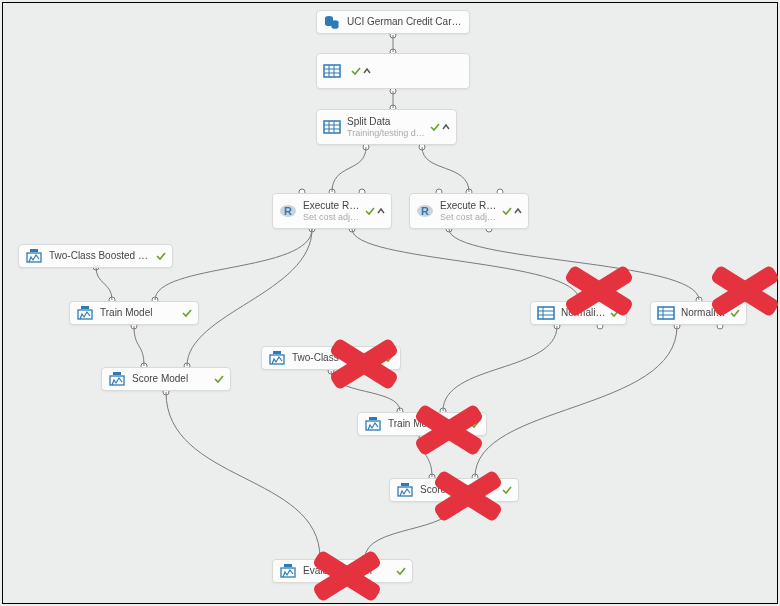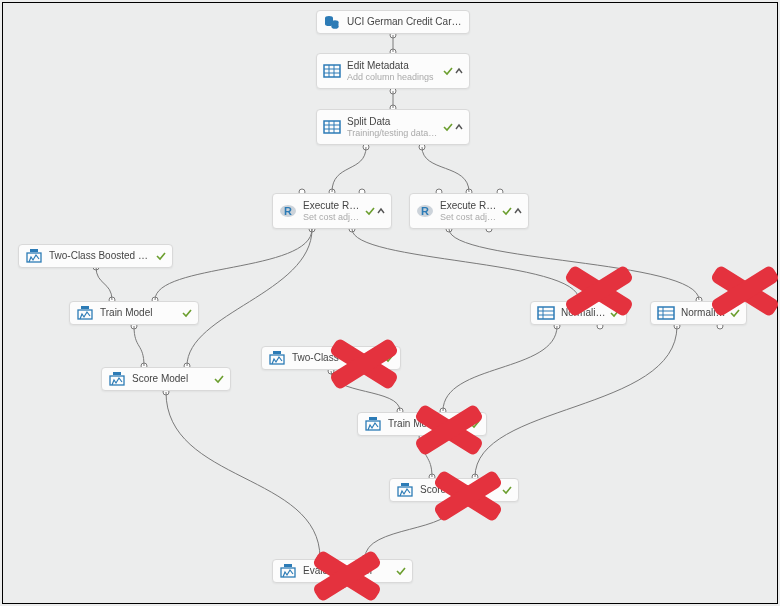--- a/index.html
+++ b/index.html
@@ -210,39 +210,35 @@
 <div class="node" style="left:313px; top:50px; width:154px; height:36px;">
   <span class="icon">
     <svg width="18" height="18" viewBox="0 0 18 18">
             <rect x="1" y="3" width="16" height="12" fill="none" stroke="#2c7bb6" stroke-width="1.5"></rect>
             <line x1="1" y1="7" x2="17" y2="7" stroke="#2c7bb6"></line>
             <line x1="1" y1="11" x2="17" y2="11" stroke="#2c7bb6"></line>
             <line x1="6" y1="3" x2="6" y2="15" stroke="#2c7bb6"></line>
             <line x1="11" y1="3" x2="11" y2="15" stroke="#2c7bb6"></line>
           </svg>
   </span>
-  <div class="txt">
-    <span class="title">Edit Metadata</span>
-    <span class="subtitle">Add column headings</span>
-  </div>
   <div class="status">
     <span class="tick">
             <svg width="10" height="10" viewBox="0 0 10 10">
               <path d="M1 5 L4 8 L9 2" stroke="#6b9e2e" stroke-width="1.6" fill="none"></path>
             </svg>
           </span>
     <span class="chev">
             <svg width="8" height="8" viewBox="0 0 8 8">
               <path d="M1 6 L4 2 L7 6" stroke="#555" stroke-width="1.4" fill="none"></path>
             </svg>
           </span>
   </div>
 </div>
 
-<div class="node" style="left:313px; top:106px; width:154px; height:36px;">
+<div class="node" style="left:313px; top:106px; width:141px; height:36px;">
   <span class="icon">
     <svg width="18" height="18" viewBox="0 0 18 18">
             <rect x="1" y="3" width="16" height="12" fill="none" stroke="#2c7bb6" stroke-width="1.5"></rect>
             <line x1="1" y1="7" x2="17" y2="7" stroke="#2c7bb6"></line>
             <line x1="1" y1="11" x2="17" y2="11" stroke="#2c7bb6"></line>
             <line x1="6" y1="3" x2="6" y2="15" stroke="#2c7bb6"></line>
             <line x1="11" y1="3" x2="11" y2="15" stroke="#2c7bb6"></line>
           </svg>
   </span>
   <div class="txt">

